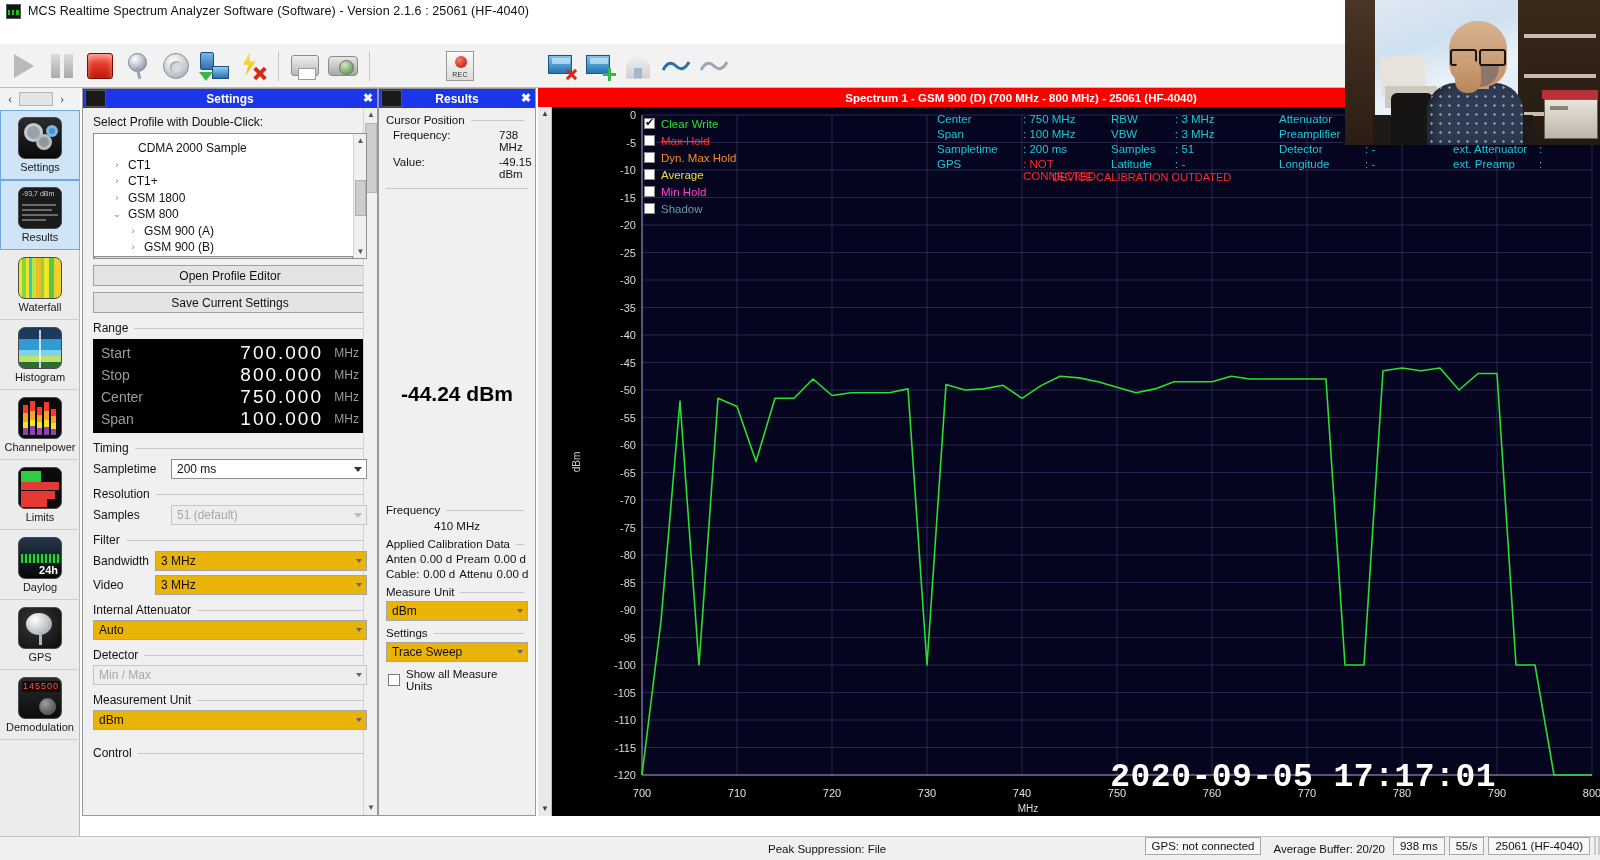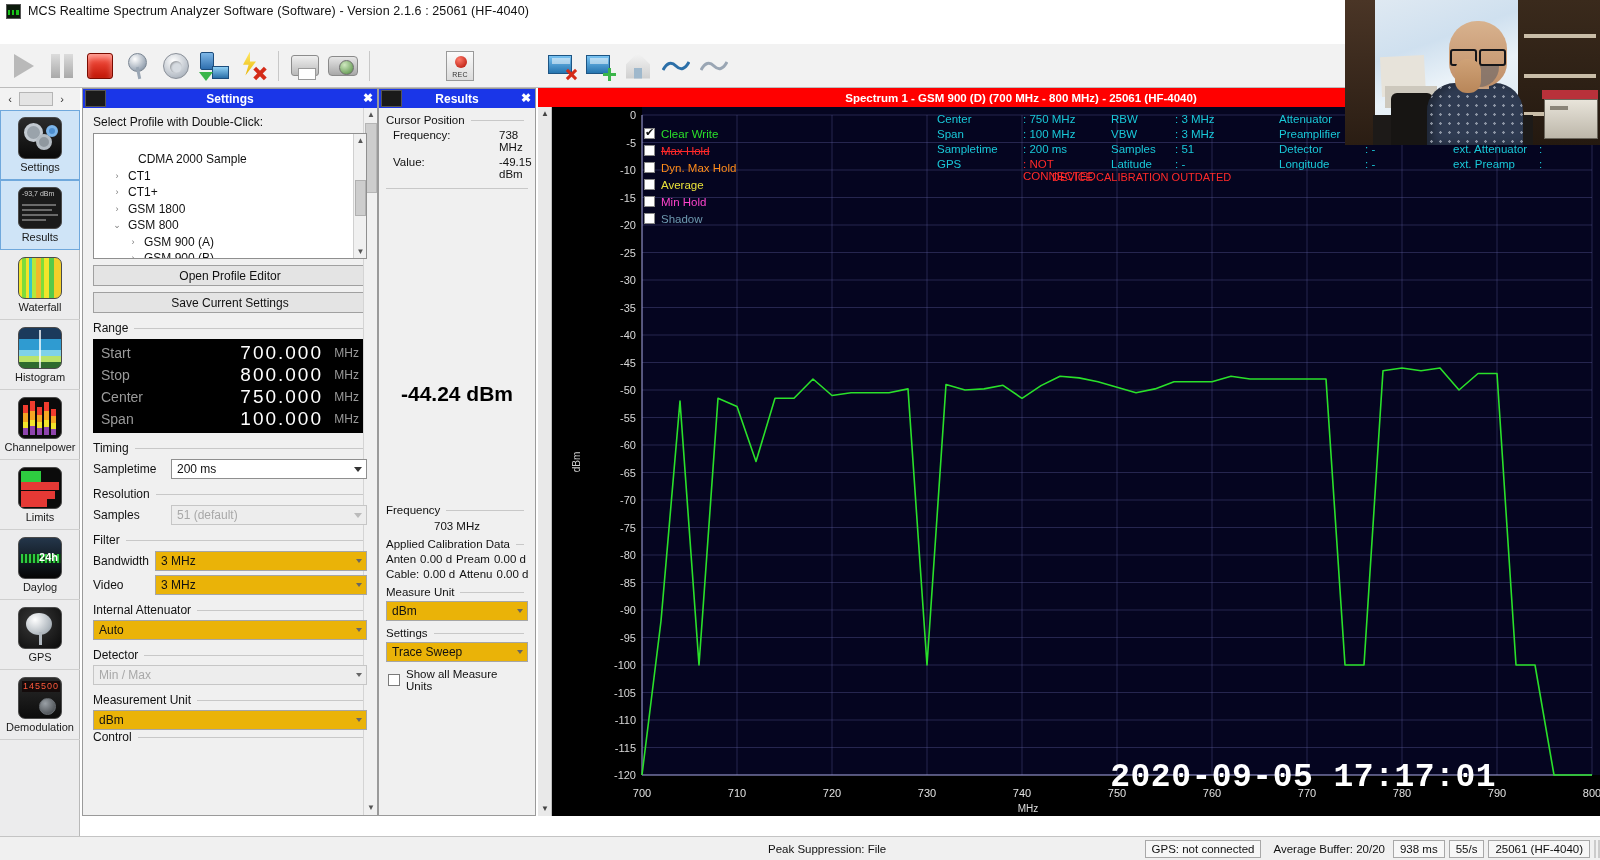--- a/index.html
+++ b/index.html
@@ -147,21 +147,21 @@
   .sb-channel .b { position:absolute; bottom:3px; width:5px;
     background: linear-gradient(180deg,#f03c2e 0 28%,#f5a623 28% 55%,#f2e42a 55% 75%,#8e44ad 75% 100%); }
 
   .sb-limits { background: #0b0b0b; }
   .sb-limits .gr { position:absolute; left:2px; top:3px; width:20px; height:11px; background:#2ecc40; }
   .sb-limits .rd { position:absolute; left:2px; height:8px; background:#e53935; }
 
   .sb-daylog { background: linear-gradient(180deg,#24364a,#050505); }
   .sb-daylog .w { position:absolute; left:2px; top:16px; width:40px; height:9px;
     background: repeating-linear-gradient(90deg,#2ecc40 0 2px,#0d3d13 2px 4px); }
-  .sb-daylog .h24 { position:absolute; right:3px; bottom:15px; font-size:11px; font-weight:bold; color:#fff; }
+  .sb-daylog .h24 { position:absolute; right:3px; bottom:2px; font-size:11px; font-weight:bold; color:#fff; }
 
   .sb-gps { background: radial-gradient(circle at 40% 35%, #3a3a3a, #0a0a0a); }
   .sb-gps .dish { position:absolute; left:7px; top:5px; width:26px; height:22px; border-radius:50%;
     background: radial-gradient(circle at 35% 30%, #fff, #aeb6bd 70%, #7c848b); }
   .sb-gps .st { position:absolute; left:20px; top:24px; width:3px; height:13px; background:#b0b7be; }
 
   .sb-demod { background: linear-gradient(180deg,#2a2a2a,#0c0c0c); }
   .sb-demod .disp { position:absolute; left:3px; top:3px; width:38px; height:11px; background:#140b0b;
     color:#ff5a3c; font-size:9px; text-align:center; line-height:11px; letter-spacing:1px; }
   .sb-demod .knob { position:absolute; right:5px; bottom:3px; width:17px; height:17px; border-radius:50%;
@@ -191,21 +191,21 @@
 
   .sect { margin: 8px 10px 0 10px; }
   .sect-label { font-size: 12px; color: #111; position: relative; padding-right: 4px;
     display:flex; align-items:center; gap:6px; }
   .sect-label .rule { flex:1; height:1px; background:#c8c8c8; }
 
   .hint { font-size: 12px; color:#111; margin: 7px 10px 4px 10px; }
 
   .tree { margin: 0 10px; height: 126px; background: #fff; border: 1px solid #8f8f8f;
     position: relative; overflow: hidden; }
-  .tree-list { position:absolute; left:0; top:0; right:13px; bottom:0; padding: 17px 0; }
+  .tree-list { position:absolute; left:0; top:0; right:13px; bottom:0; padding: 6px 0; }
   .trow { height: 16.5px; display:flex; align-items:center; font-size: 12px; color:#111; }
   .trow .tw { width: 14px; text-align:center; color:#7a7a7a; font-size: 9px; flex:none; }
   .trow.indent1 .tlabel { padding-left: 44px; }
   .trow.sel { background: #d6d6d6; }
   .tree .tscroll { position:absolute; right:0; top:0; width:13px; height:100%; background:#f0f0f0; border-left:1px solid #d0d0d0; }
   .tree .tscroll .a { width:13px; height:13px; text-align:center; font-size:8px; line-height:13px; color:#555; }
   .tree .tscroll .th { position:absolute; left:1px; top:46px; width:11px; height:36px; background:#cdcdcd; border:1px solid #b0b0b0; }
 
   .btn { margin: 6px 10px 0 10px; height: 21px; background: #e4e4e4; border: 1px solid #a0a0a0;
     font-size: 12px; color:#111; display:flex; align-items:center; justify-content:center; cursor:default; }
@@ -256,40 +256,40 @@
   #specscroll-l { position:absolute; left:0; top:0; width:14px; height:100%; background:#e9e9e9; border-right:1px solid #bdbdbd; }
   #specscroll-l .a { width:14px; height:14px; text-align:center; font-size:8px; line-height:14px; color:#444; }
 
   #plot { position:absolute; left: 14px; top: 0; right: 0; bottom: 0; background: #050520; }
 
   .ylabel { position:absolute; left: 14px; top: 50%; transform: translateY(-50%) rotate(-90deg);
     color:#cfcfcf; font-size: 10px; }
 
   .xtitle { position:absolute; left:0; bottom: 2px; width:100%; text-align:center; color:#ddd; font-size: 10px; }
 
-  .legend { position:absolute; left: 92px; top: 18px; width: 160px; text-align: right; }
+  .legend { position:absolute; left: 92px; top: 8px; width: 160px; text-align: right; }
   .lrow { display:flex; align-items:center; gap:6px; height: 17px; font-size: 11.5px; }
   .lbox { width: 11px; height: 11px; background:#fff; border:1px solid #888; flex:none; position:relative; }
   .lbox.checked::after { content:"✔"; position:absolute; left:0px; top:-3px; font-size:11px; color:#111; }
 
   .infoblk { position:absolute; left: 385px; top: 6px; font-size: 11.5px; color: #19c8d8; }
   .irow { display:flex; height: 15px; }
   .ikey { width: 74px; flex:none; }
   .ikey.w64 { width: 64px; }
   .ikey.w86 { width: 86px; }
   .ival { width: 88px; flex:none; }
   .ival.w104 { width: 104px; }
   .red { color: #ff2a2a; }
   .calwarn { position:absolute; left: 500px; top: 64px; color:#ff2a2a; font-size: 11px; }
 
   #timestamp { position:absolute; right: 8px; bottom: 20px; color:#ffffff; font-size: 33px; font-weight: bold; letter-spacing:.5px;font-family:Liberation Mono, monospace; }
 
   
   #statusbar { position:absolute; left:0; bottom:0; width:1600px; height: 24px;
-    background:#f0f0f0; border-top:1px solid #c4c4c4; display:flex; align-items:center; font-size: 11.5px; color:#111; }
+    background:#f0f0f0; border-top:1px solid #c4c4c4; display:flex; font-size: 11.5px; color:#111; }
   #statusbar .cell { padding: 0 8px; height: 24px; display:flex; align-items:center; }
   #statusbar .box { border:1px solid #a8a8a8; background:#f7f7f7; height: 18px; display:flex; align-items:center; padding: 0 6px; margin-right: 4px; }
   .sgrip { width: 6px; height: 18px; background: repeating-linear-gradient(90deg,#cbcbcb 0 2px,#f0f0f0 2px 4px); }
 
   
   #webcam { position:absolute; right: 0; top: 0; width: 255px; height: 145px; overflow:hidden; background:#2a2018; }
   #webcam .wall { position:absolute; left: 30px; top: 0; width: 145px; height: 125px;
     background: linear-gradient(160deg,#dfe9f2 0%,#cfe0ef 35%,#eaf2f8 60%,#dbe7f1 100%); }
   #webcam .shelf { position:absolute; right: 0; top: 0; width: 82px; height: 145px;
     background: linear-gradient(180deg,#3a2a1c,#241910); }
@@ -642,21 +642,21 @@
         <div class="sect-label">
           <span>Measurement Unit</span>
           <span class="rule"></span>
         </div>
       </div>
       <div class="sel gray thin selfull">
         <span>dBm</span>
         <span class="car"></span>
       </div>
 
-      <div class="sect" style="margin-top:0">
+      <div class="sect" style="margin-top:16px">
         <div class="sect-label">
           <span>Control</span>
           <span class="rule"></span>
         </div>
       </div>
     </div>
   </div>
 
   <div class="panel" id="results-panel">
     <div class="panel-title">
@@ -683,21 +683,21 @@
 
       <div class="bigval">-44.24 dBm</div>
 
       <div style="position:absolute;left:0;top:390px;width:100%">
         <div class="rsect">
           <div class="sect-label">
             <span>Frequency</span>
             <span class="rule"></span>
           </div>
         </div>
-        <div class="freqval">703 MHz</div>
+        <div class="freqval">410 MHz</div>
 
         <div class="rsect">
           <div class="sect-label">
             <span>Applied Calibration Data</span>
             <span class="rule"></span>
           </div>
         </div>
         <div class="calrow">
           <span>Anten</span>
           <span>0.00 d</span>

